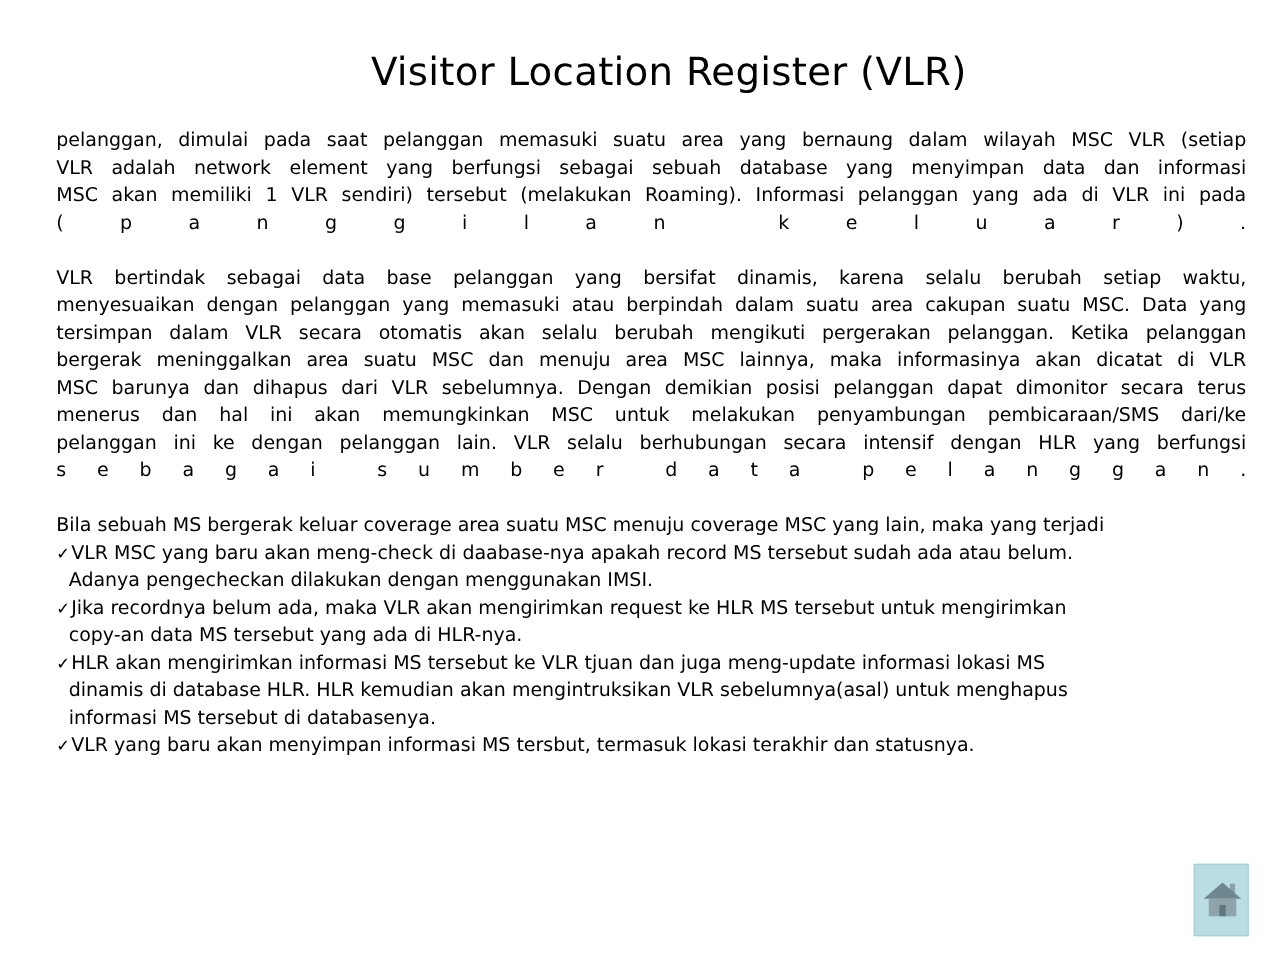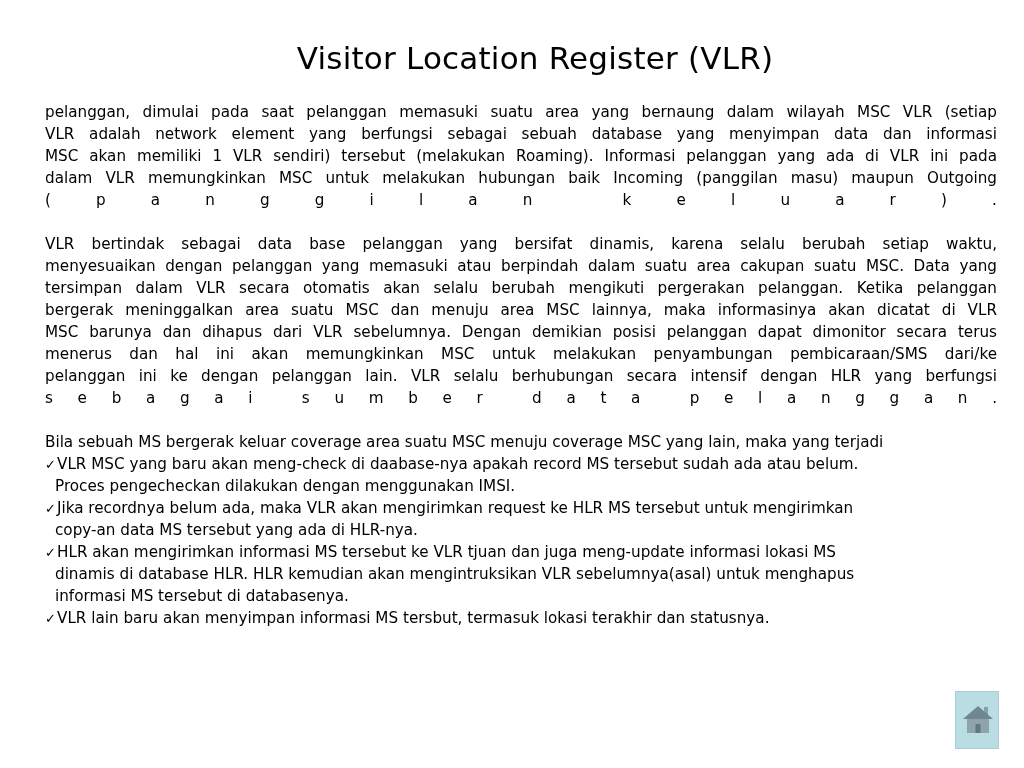--- a/index.html
+++ b/index.html
@@ -98,21 +98,20 @@
 <body>
 
 <h1 class="slide-title">Visitor Location Register (VLR)</h1>
 
 <div class="body-text">
 
   <div class="para">
     <span class="jline">pelanggan, dimulai pada saat pelanggan memasuki suatu area yang bernaung dalam wilayah MSC VLR (setiap</span>
     <span class="jline">VLR adalah network element yang berfungsi sebagai sebuah database yang menyimpan data dan informasi</span>
     <span class="jline">MSC akan memiliki 1 VLR sendiri) tersebut (melakukan Roaming). Informasi pelanggan yang ada di VLR ini pada</span>
-    <span class="jline">dalam VLR memungkinkan MSC untuk melakukan hubungan baik Incoming (panggilan masu) maupun Outgoing</span>
     <div class="spaced">
       <span>(</span>
       <span>p</span>
       <span>a</span>
       <span>n</span>
       <span>g</span>
       <span>g</span>
       <span>i</span>
       <span>l</span>
       <span>a</span>
@@ -175,33 +174,33 @@
 
   <div class="blank"></div>
 
   <div class="para">
     <span class="line">Bila sebuah MS bergerak keluar coverage area suatu MSC menuju coverage MSC yang lain, maka yang terjadi</span>
   </div>
 
   <div class="bullet-list">
     <div>
       <span class="bullet"><span class="check">✓</span><span>VLR MSC yang baru akan meng-check di daabase-nya apakah record MS tersebut sudah ada atau belum.</span></span>
-      <span class="cont">Proces pengecheckan dilakukan dengan menggunakan IMSI.</span>
+      <span class="cont">Adanya pengecheckan dilakukan dengan menggunakan IMSI.</span>
     </div>
     <div>
       <span class="bullet"><span class="check">✓</span><span>Jika recordnya belum ada, maka VLR akan mengirimkan request ke HLR MS tersebut untuk mengirimkan</span></span>
       <span class="cont">copy-an data MS tersebut yang ada di HLR-nya.</span>
     </div>
     <div>
       <span class="bullet"><span class="check">✓</span><span>HLR akan mengirimkan informasi MS tersebut ke VLR tjuan dan juga meng-update informasi lokasi MS</span></span>
       <span class="cont">dinamis di database HLR. HLR kemudian akan mengintruksikan VLR sebelumnya(asal) untuk menghapus</span>
       <span class="cont">informasi MS tersebut di databasenya.</span>
     </div>
     <div>
-      <span class="bullet"><span class="check">✓</span><span>VLR lain baru akan menyimpan informasi MS tersbut, termasuk lokasi terakhir dan statusnya.</span></span>
+      <span class="bullet"><span class="check">✓</span><span>VLR yang baru akan menyimpan informasi MS tersbut, termasuk lokasi terakhir dan statusnya.</span></span>
     </div>
   </div>
 </div>
 
 <div class="home-button">
   <svg width="32" height="30" viewBox="0 0 32 30">
     <rect x="22" y="2" width="4" height="9" fill="#8aa0a8"></rect>
     <polygon points="16,1 31,14 1,14" fill="#6e8790"></polygon>
     <rect x="5" y="14" width="22" height="14" fill="#8ea3aa"></rect>
     <rect x="13.5" y="19" width="5" height="9" fill="#5f7780"></rect>

